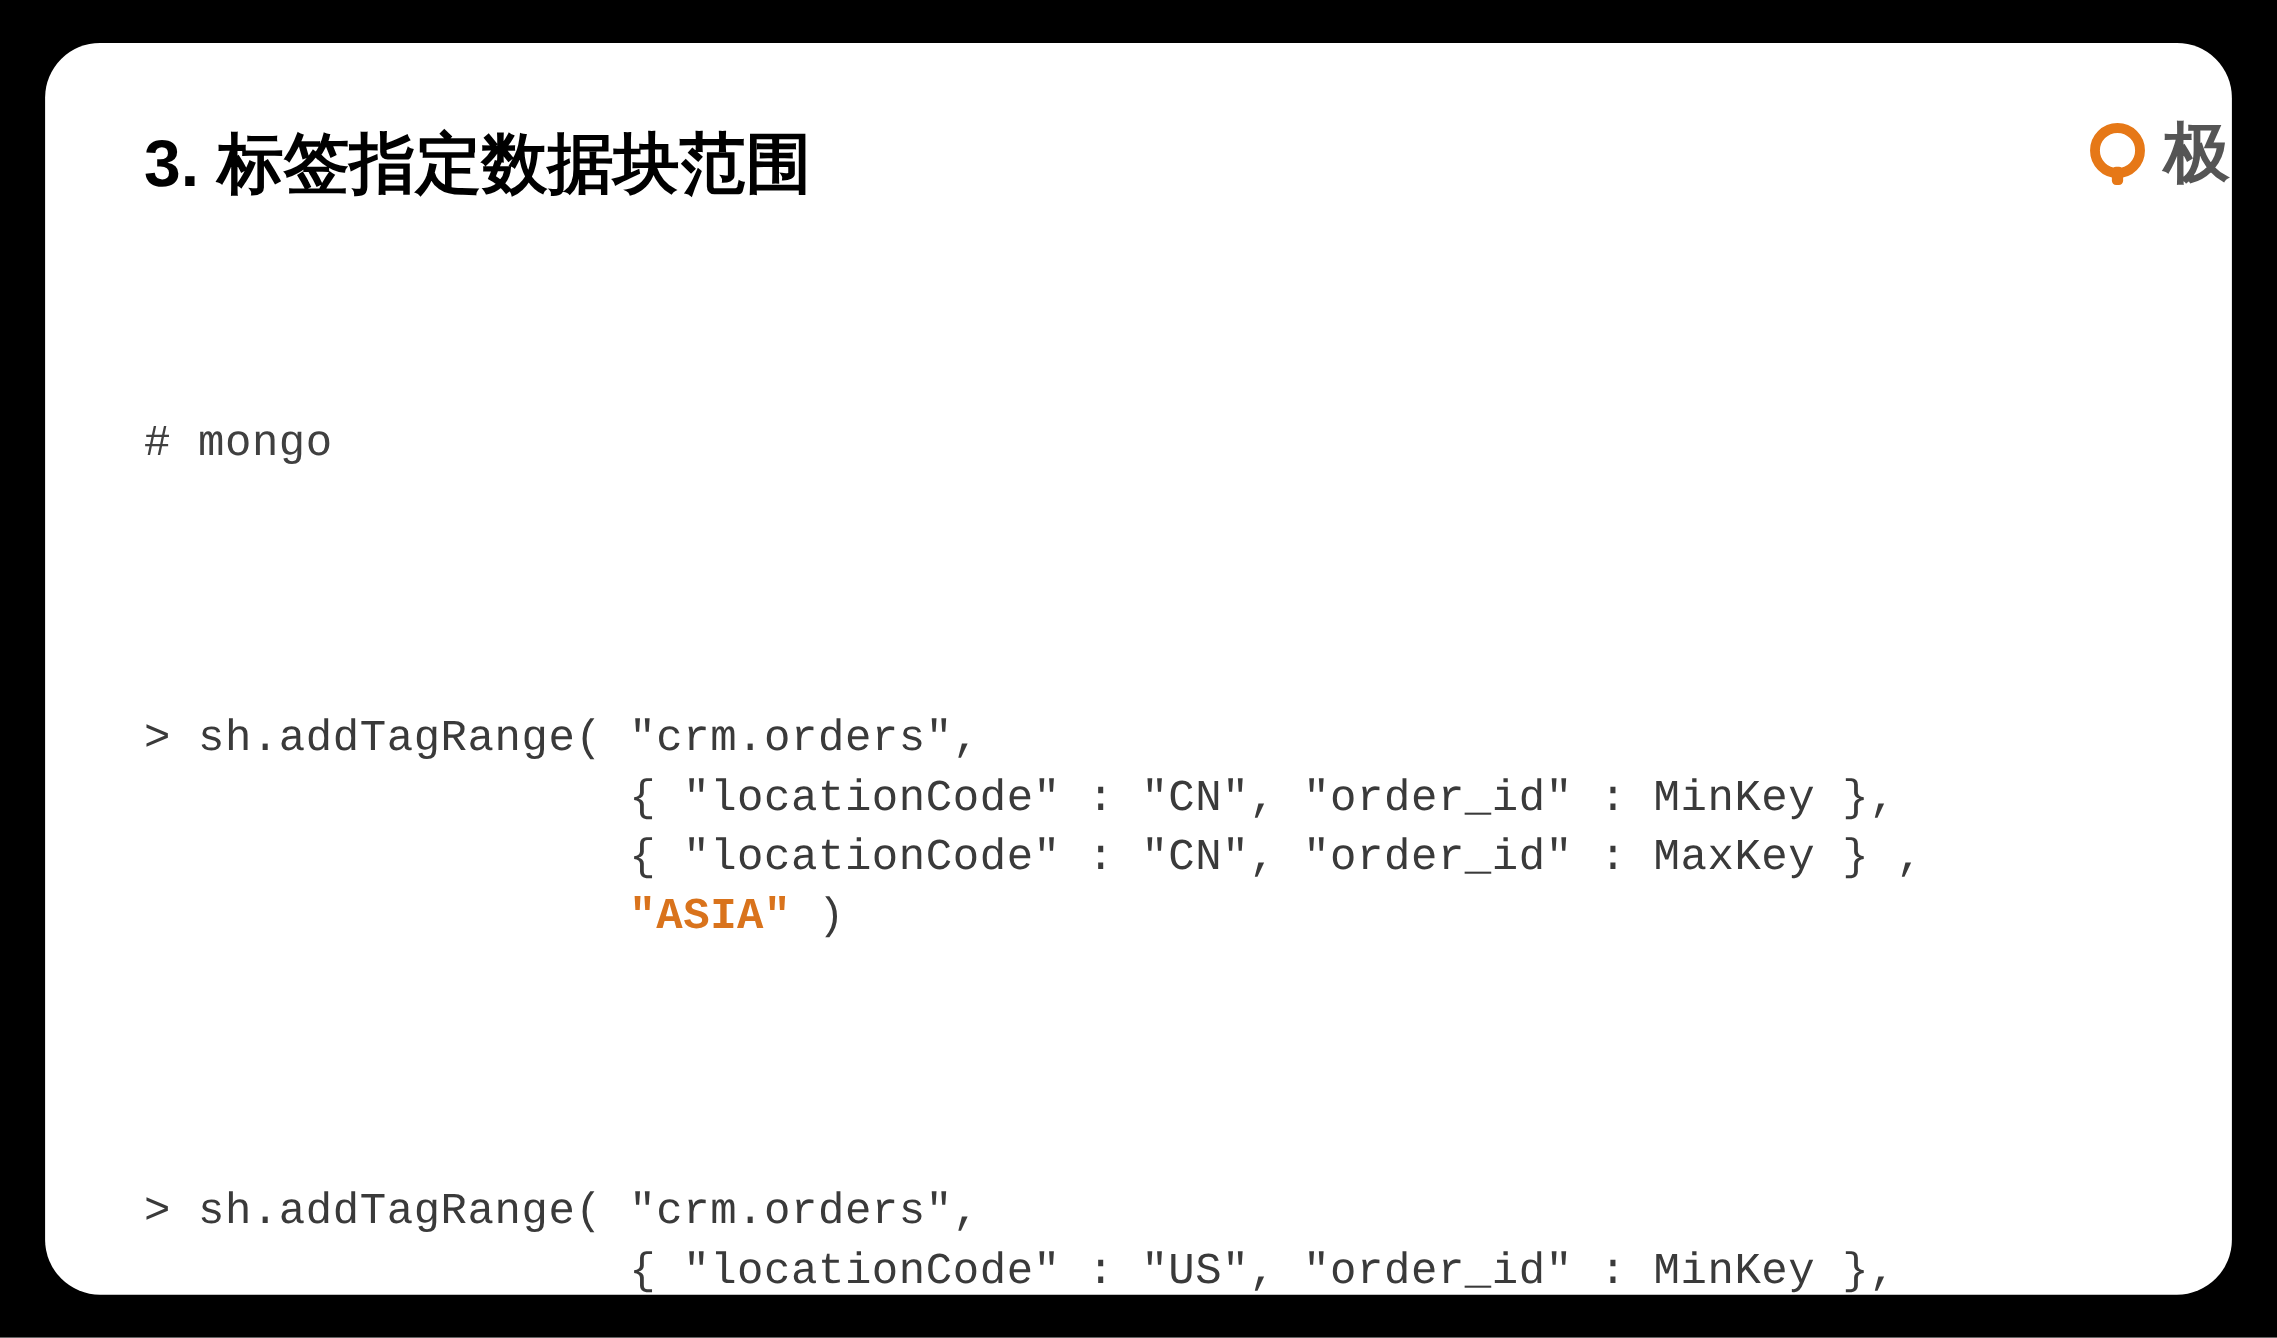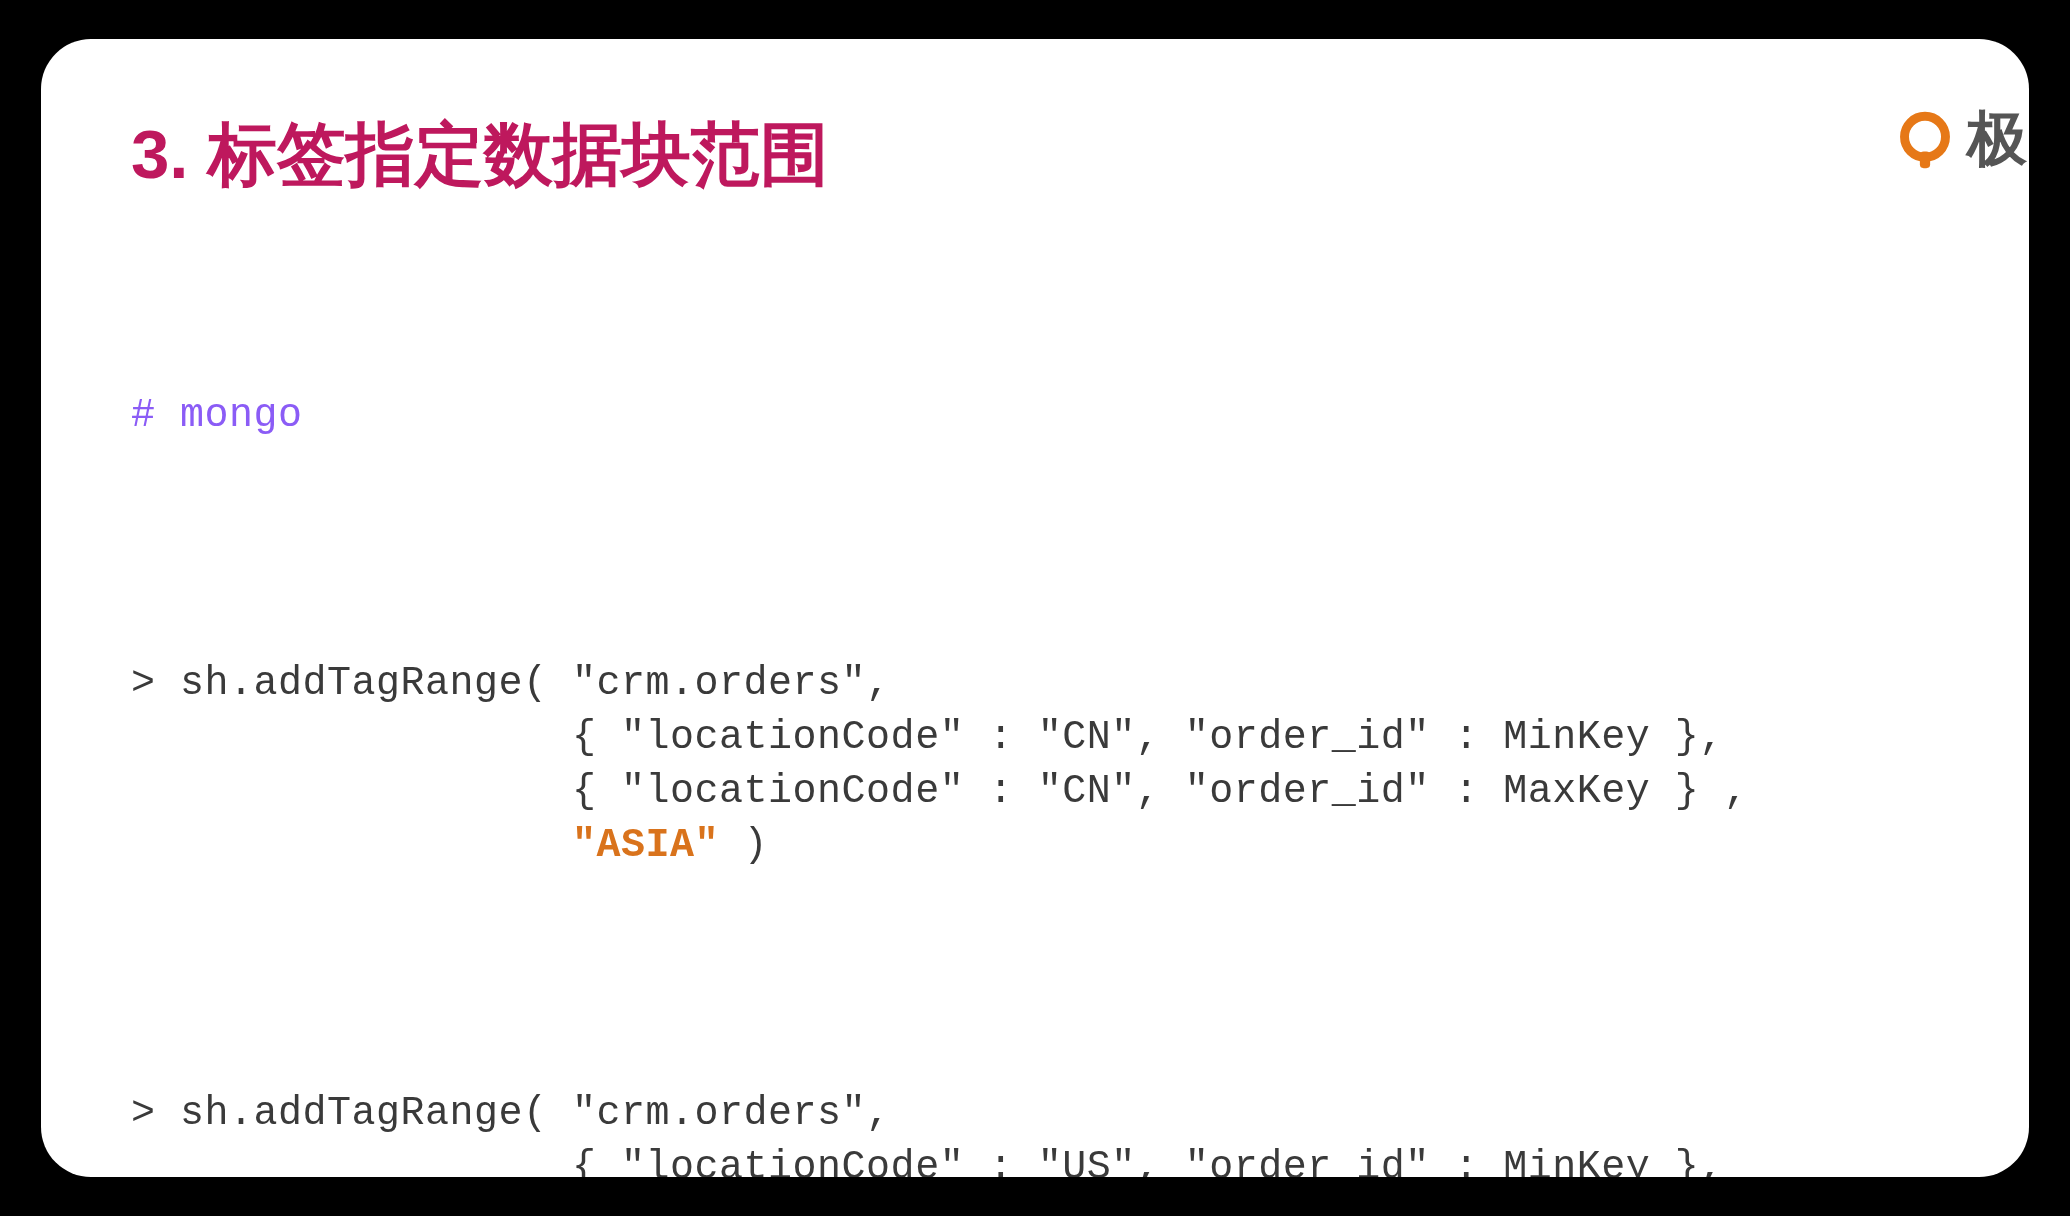--- a/index.html
+++ b/index.html
@@ -44,36 +44,36 @@
       width: 64px;
       height: 64px;
     }
     .logo-text {
       font-size: 60px;
       font-weight: 600;
       color: #555;
       letter-spacing: 2px;
     }
     .title {
-      font-size: 69px;
+      font-size: 60px;
       font-weight: 600;
-      color: #be185d;
+      color: #000000;
       margin-bottom: 80px;
       margin-top: 20px;
     }
     .code-area {
       font-family: 'Courier New', Courier, monospace;
       font-size: 40px;
       line-height: 1.35;
       color: #3a3a3a;
       white-space: pre;
       letter-spacing: 0.5px;
     }
     .comment {
-      color: #8b5cf6;
+      color: #404040;
     }
     .highlight {
       color: #d9731c;
       font-weight: 600;
     }
     .code-block {
       margin-bottom: 52px;
     }
     .code-block-first {
       margin-bottom: 52px;

